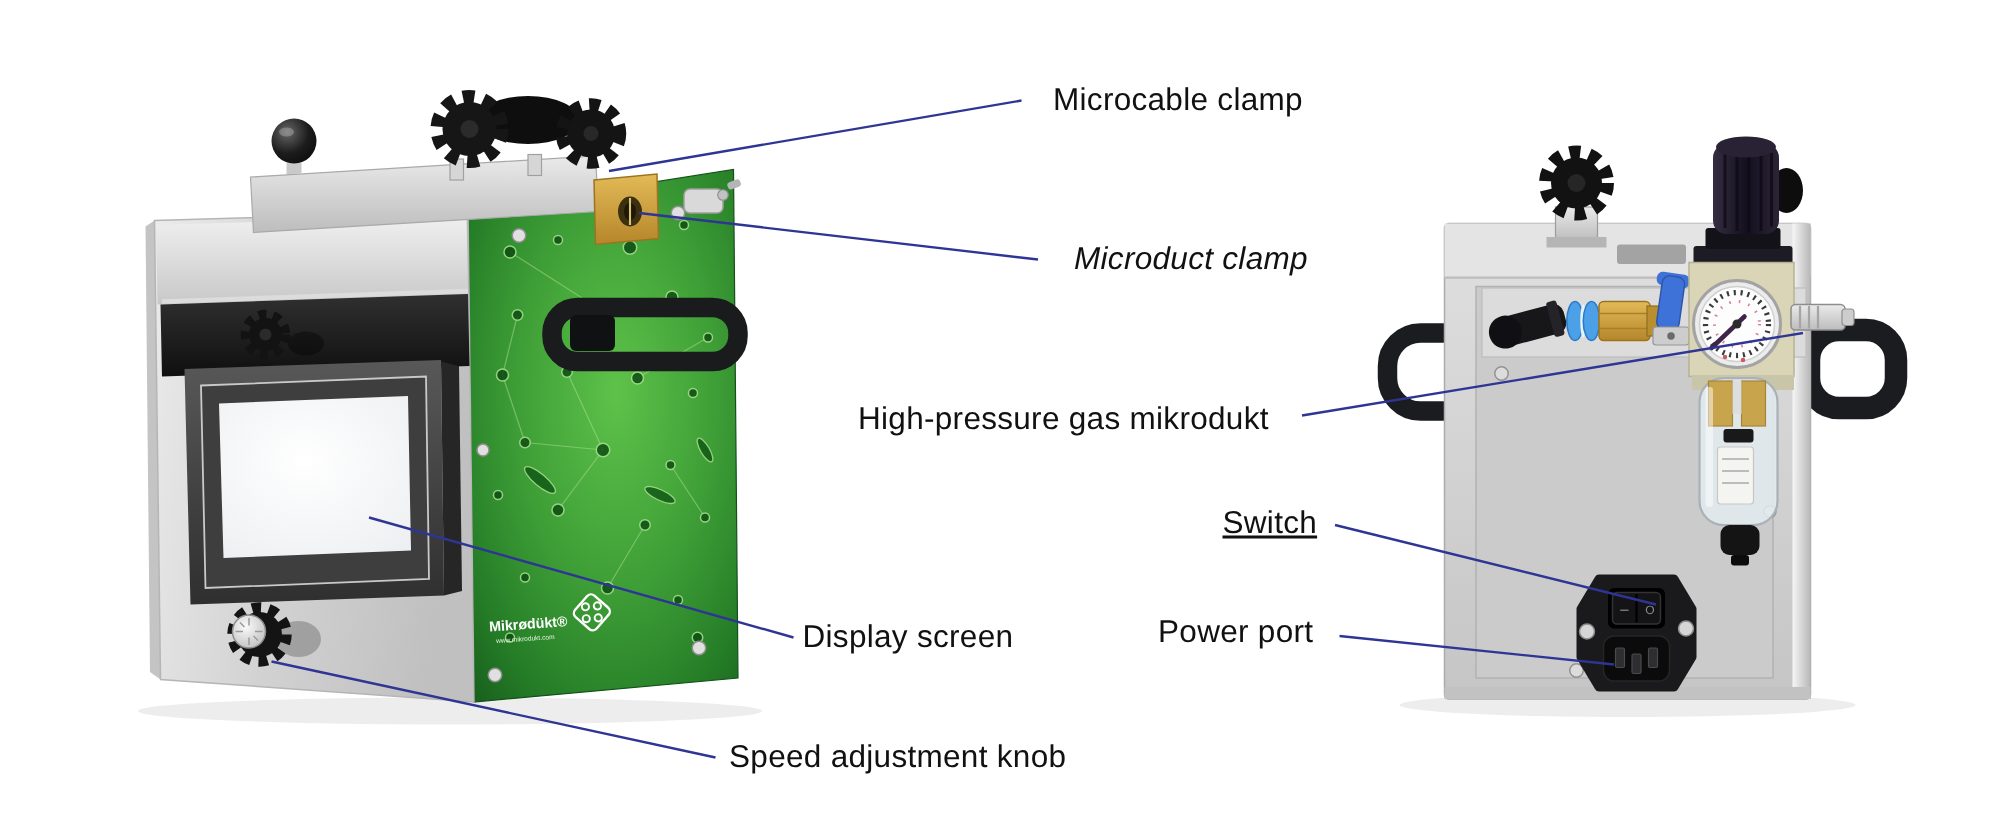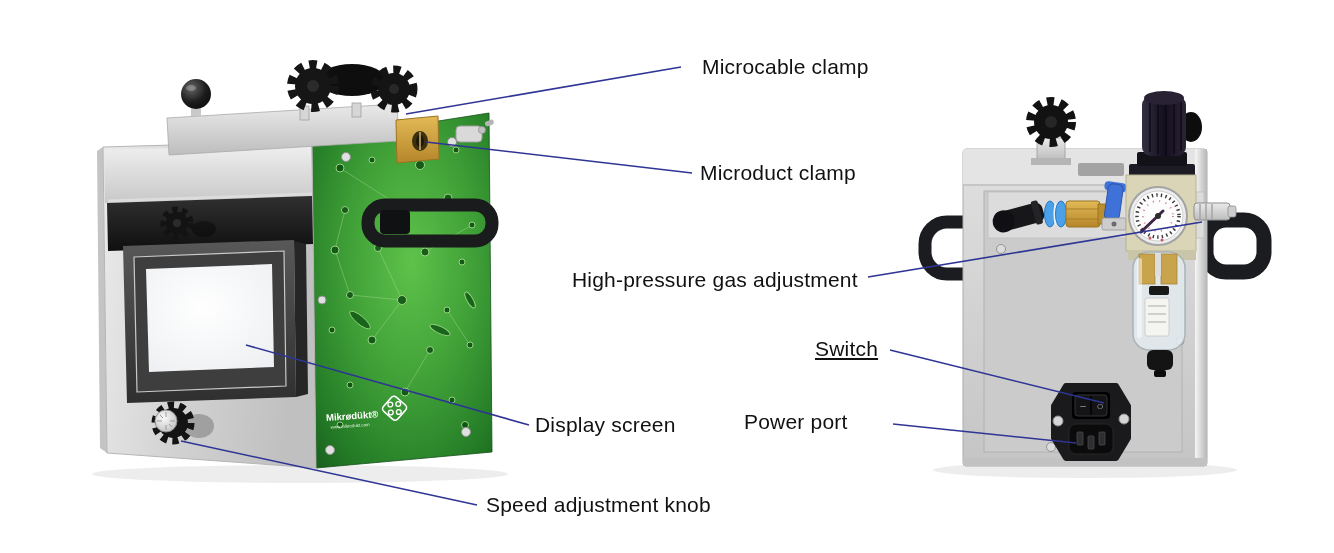--- a/index.html
+++ b/index.html
@@ -350,20 +350,20 @@
     <line class="callout" x1="426" y1="142" x2="692" y2="173"></line>
     <line class="callout" x1="868" y1="277" x2="1202" y2="222"></line>
     <line class="callout" x1="890" y1="350" x2="1104" y2="403"></line>
     <line class="callout" x1="893" y1="424" x2="1076" y2="443"></line>
     <line class="callout" x1="246" y1="345" x2="529" y2="425"></line>
     <line class="callout" x1="181" y1="441" x2="477" y2="505"></line>
   </g>
 </svg>
 
 <div class="label" style="left:687px;top:55px;margin-left:15px;">Microcable clamp</div>
-<div class="label" style="left:700px;top:161px;">Microduct clamp</div>
-<div class="label" style="left:572px;top:268px;">High-pressure gas adjustment</div>
+<div class="label" style="left:716px;top:161px;font-style:italic;">Microduct clamp</div>
+<div class="label" style="left:572px;top:268px;">High-pressure gas mikrodukt</div>
 <div class="label" style="left:815px;top:337px;text-decoration:underline;">Switch</div>
-<div class="label" style="left:744px;top:410px;">Power port</div>
+<div class="label" style="left:772px;top:410px;">Power port</div>
 <div class="label" style="left:535px;top:413px;">Display screen</div>
 <div class="label" style="left:486px;top:493px;">Speed adjustment knob</div>
 
 </div>
 
 </body></html>

